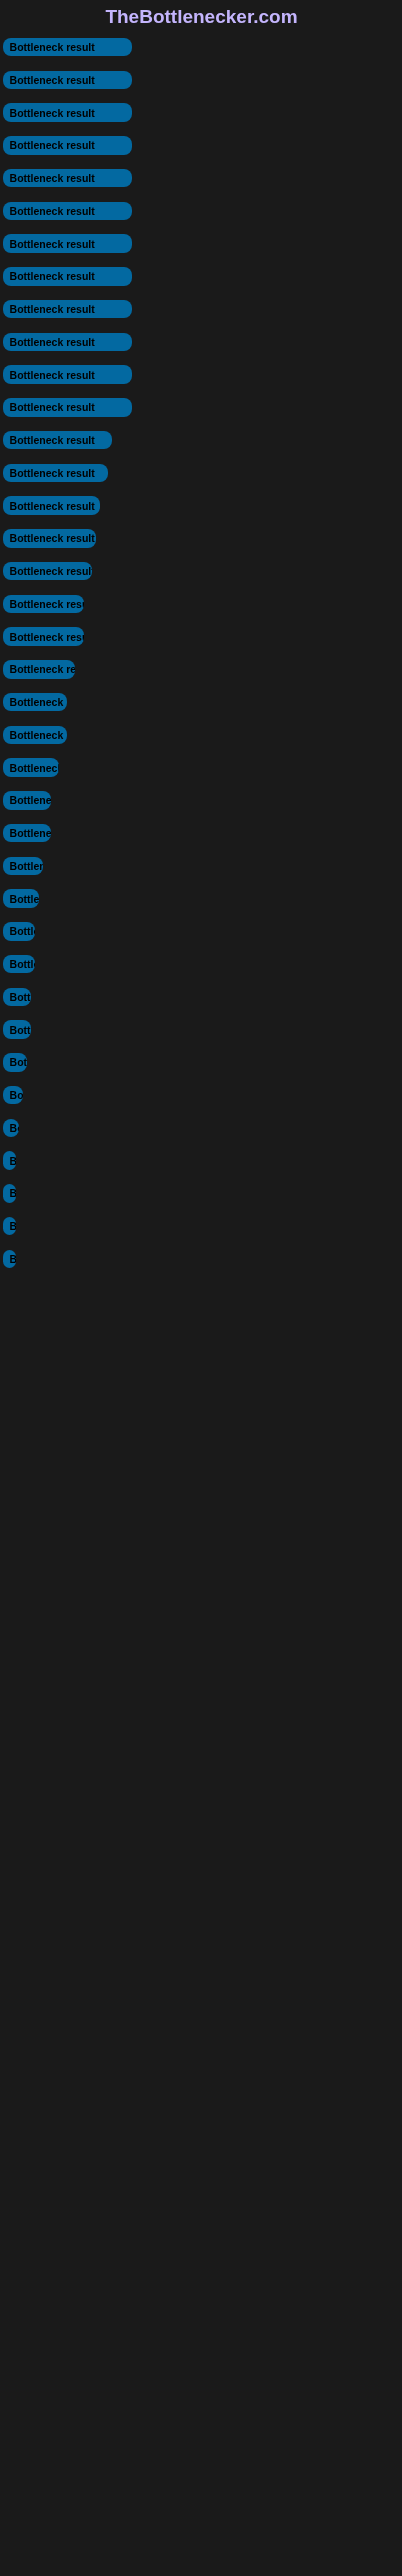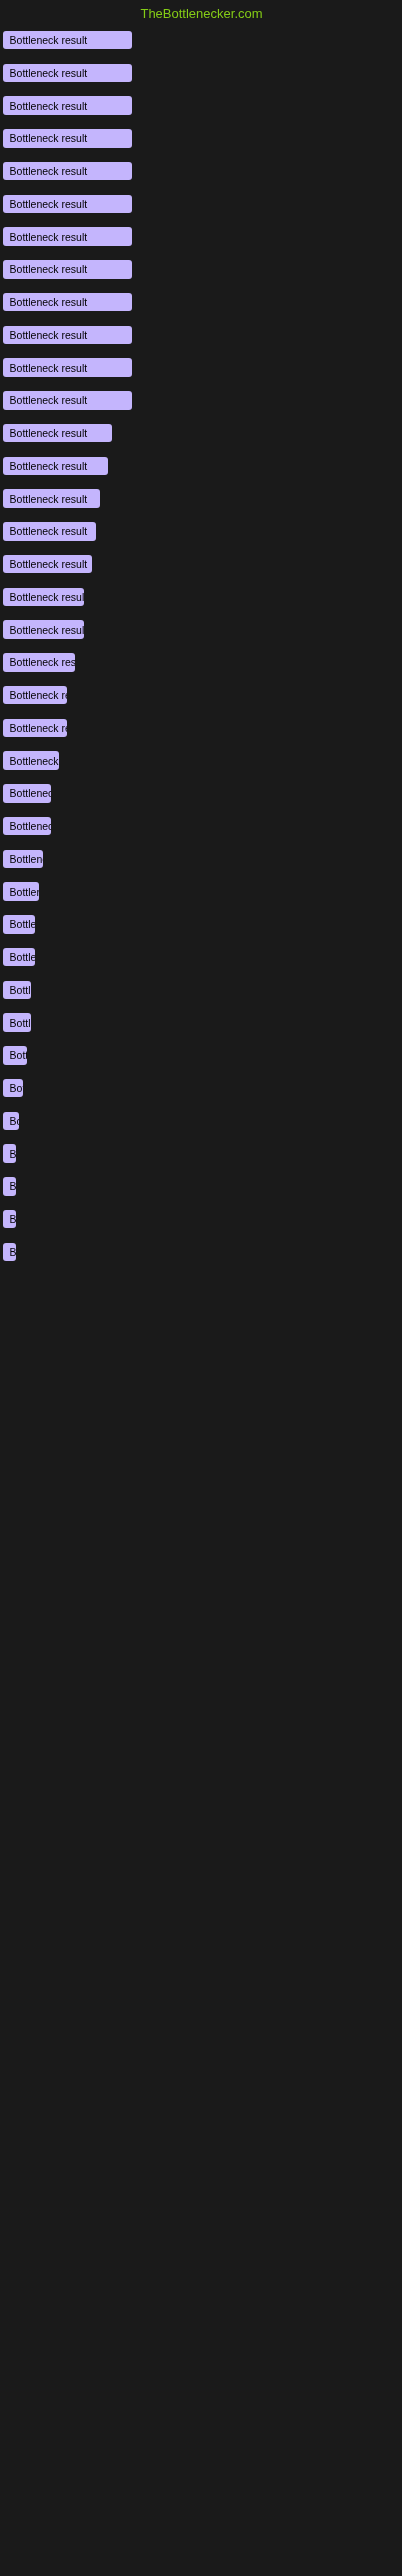--- a/index.html
+++ b/index.html
@@ -11,40 +11,40 @@
     body {
       background-color: #1a1a1a;
       width: 403px;
       min-height: 2576px;
       font-family: Arial, sans-serif;
       position: relative;
     }
 
     .site-title {
       text-align: center;
-      color: #84cc16;
-      font-size: 13px;
+      color: #c4b5fd;
+      font-size: 19px;
       padding: 6.4px 0 3.2px 0;
-      font-weight: normal;
+      font-weight: bold;
     }
 
     .bottleneck-item {
       display: flex;
       align-items: center;
       padding: 6.4px 3.2px;
       margin-bottom: 1.6px;
     }
 
     .bottleneck-badge {
-      background-color: #c4b5fd;
+      background-color: #0369a1;
       color: #000;
       font-size: 10.5px;
-      font-weight: normal;
+      font-weight: bold;
       padding: 3.2px 6.4px;
-      border-radius: 3px;
+      border-radius: 8px;
       white-space: nowrap;
       overflow: hidden;
     }
 
     
     .w-full { max-width: 129px; width: 129px; }
     .w-135 { max-width: 109px; width: 109px; }
     .w-130 { max-width: 105px; width: 105px; }
     .w-120 { max-width: 97px; width: 97px; }
     .w-115 { max-width: 93px; width: 93px; }

